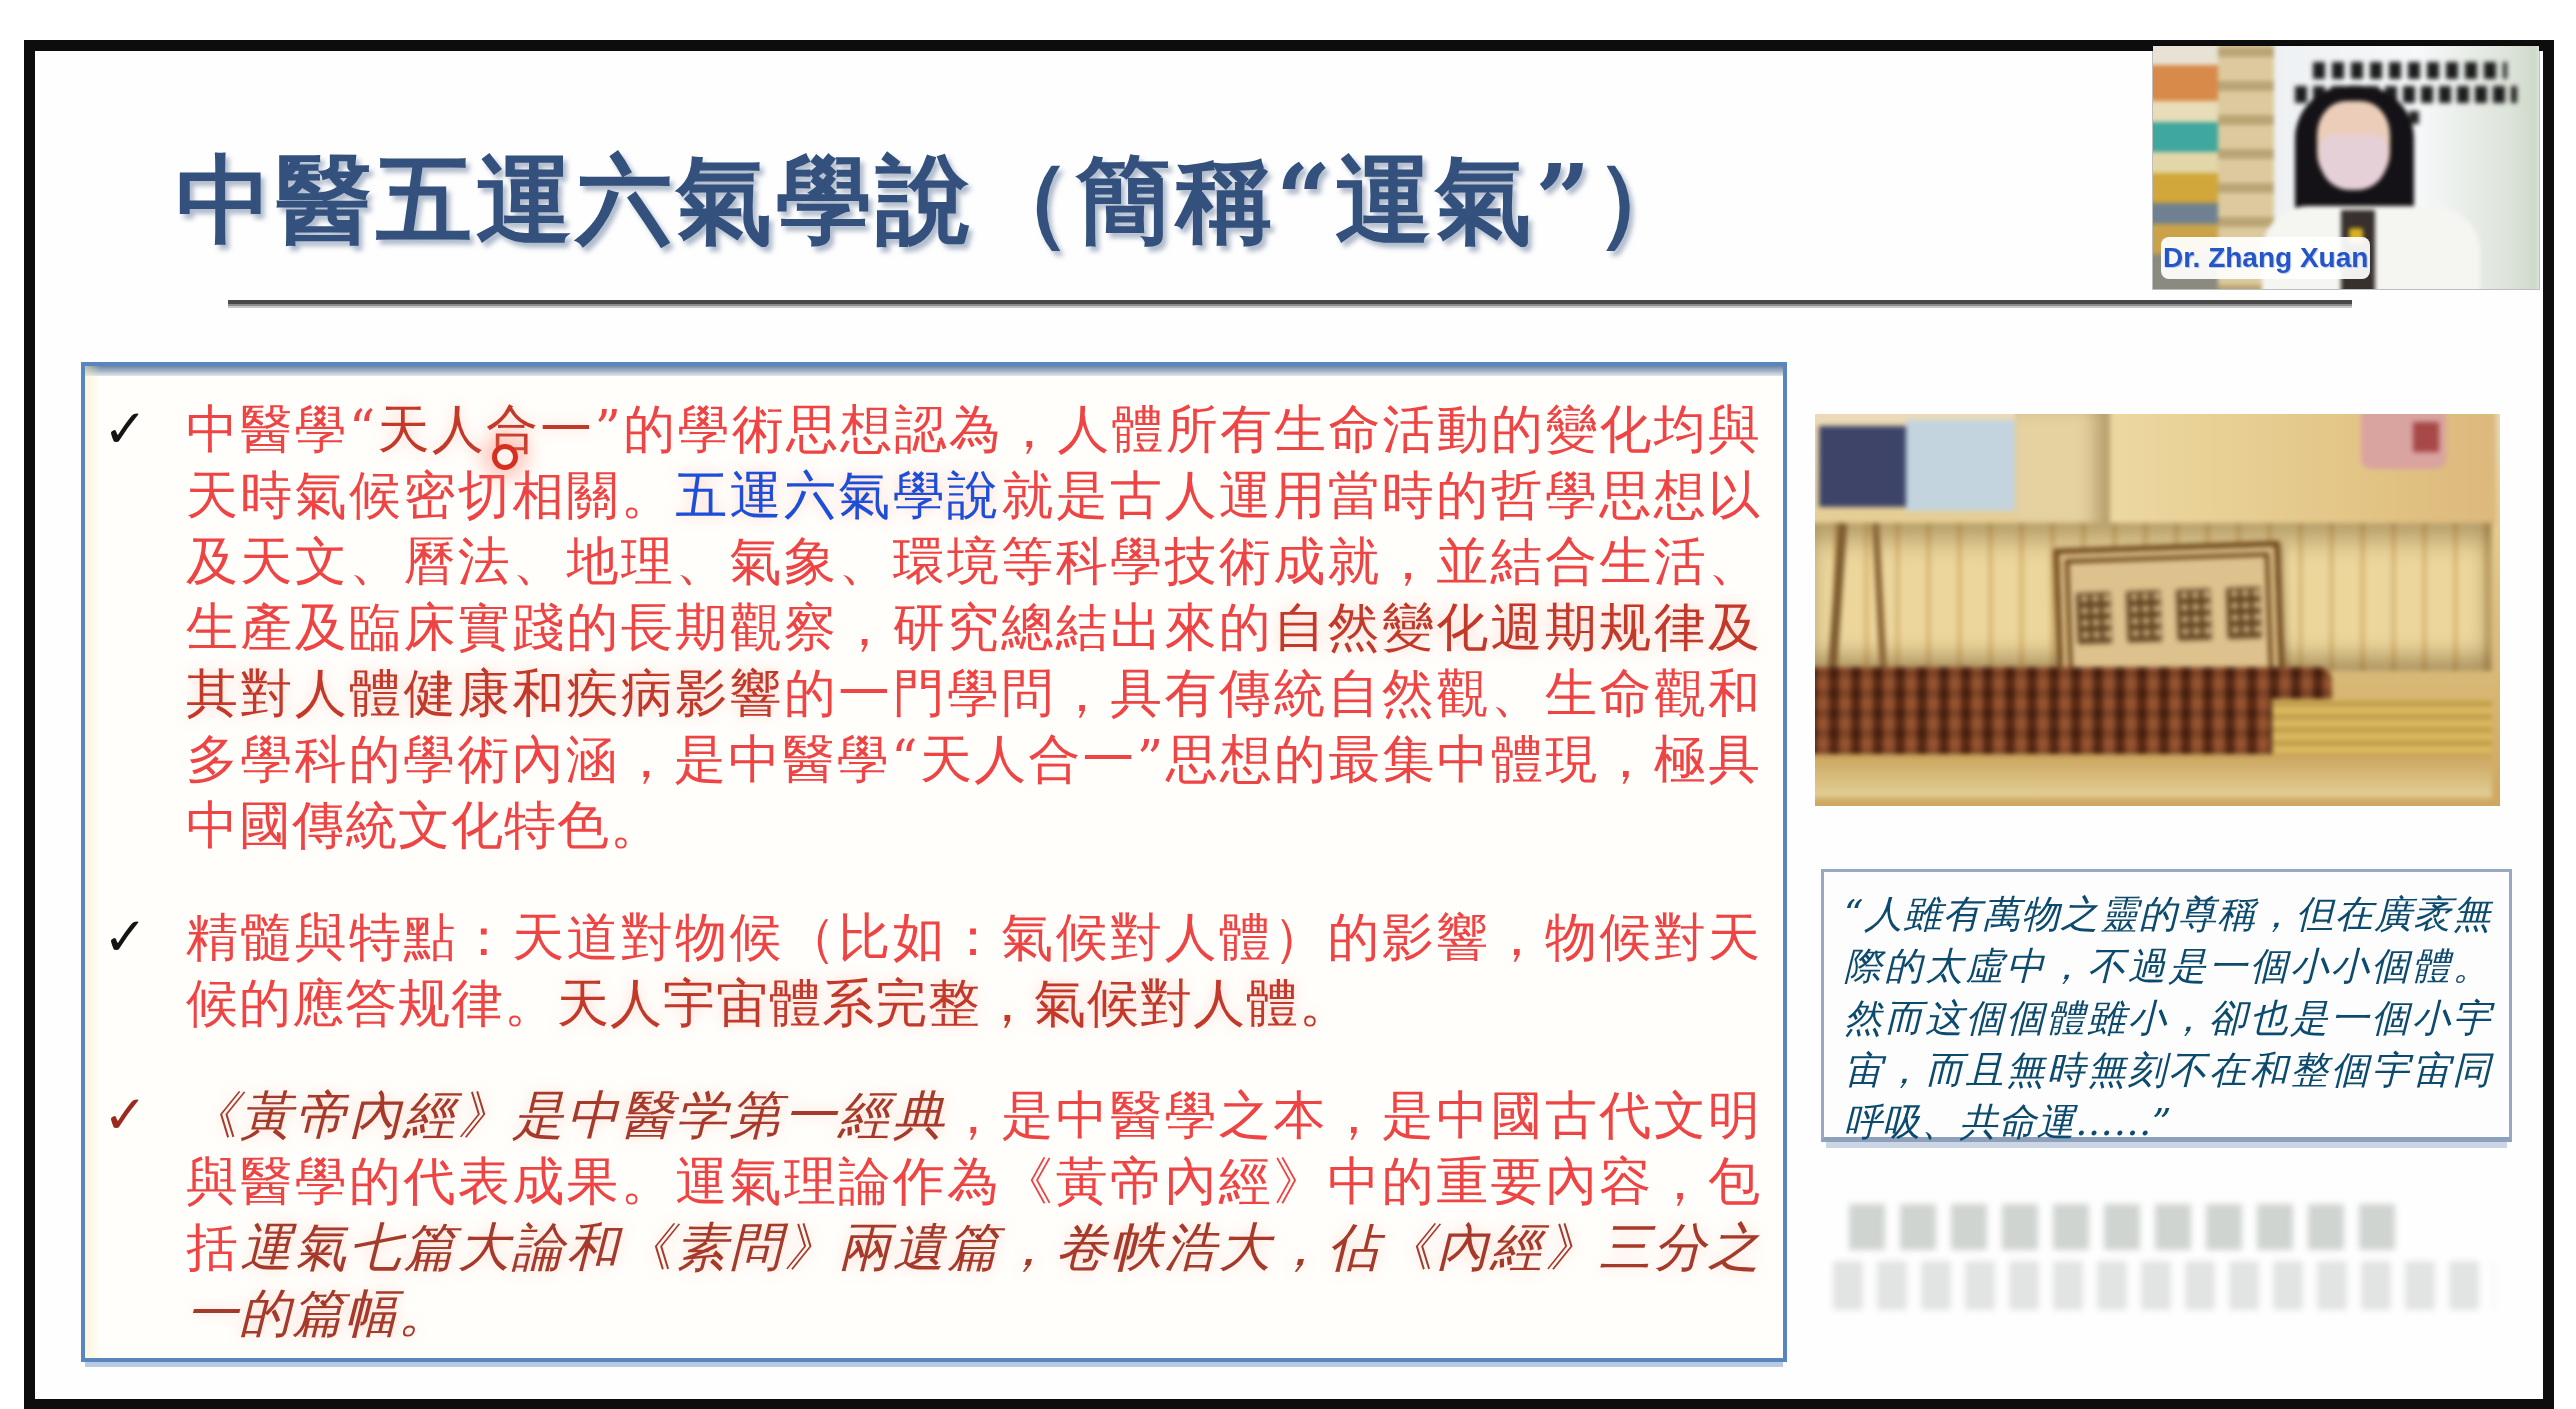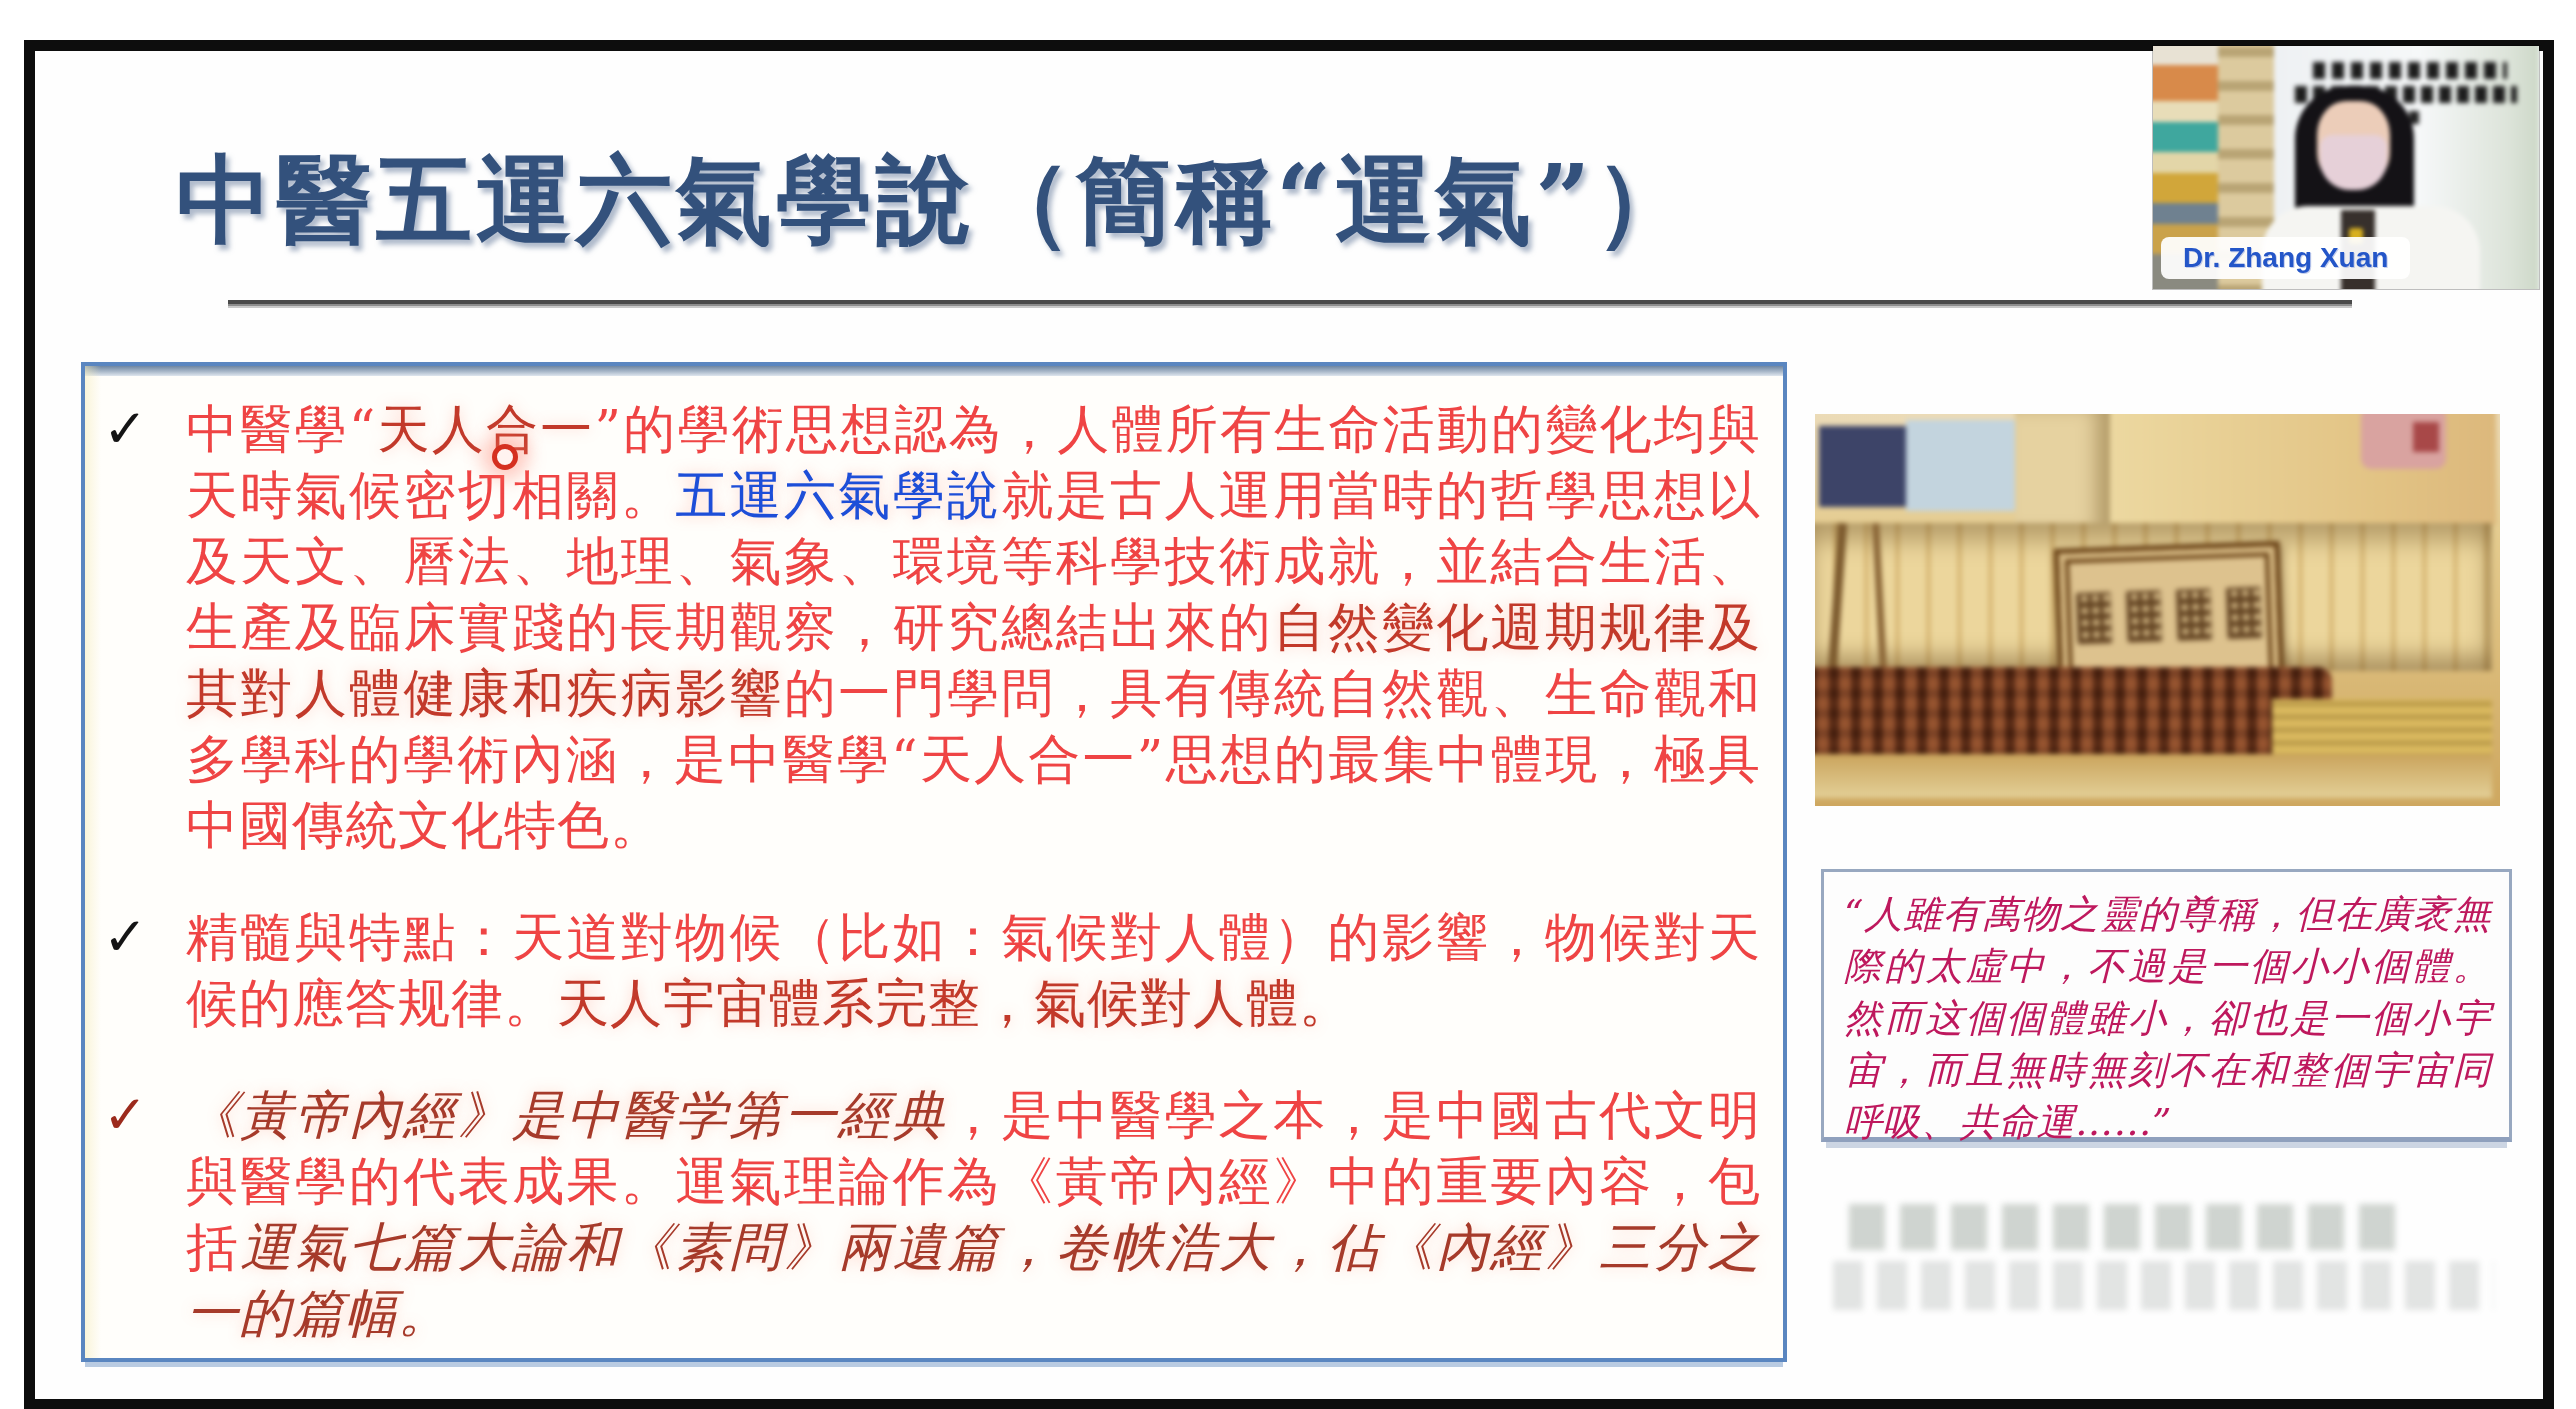--- a/index.html
+++ b/index.html
@@ -68,21 +68,21 @@
          background-image:repeating-linear-gradient(90deg,rgba(45,15,5,.55) 0 10px,rgba(170,100,60,.35) 10px 22px),
                           repeating-linear-gradient(0deg,rgba(45,15,5,.4) 0 9px,transparent 9px 20px);}
   .ph-mat{position:absolute;left:465px;top:293px;width:220px;height:99px;background:#dcbb60;
          background-image:repeating-linear-gradient(0deg,rgba(120,90,30,.3) 0 6px,transparent 6px 13px);}
   .ph-floor{position:absolute;left:0;top:348px;width:685px;height:44px;
          background:linear-gradient(180deg,#caa45c,#e3cf97);}
   
   .quotebox{position:absolute;left:1821px;top:849px;width:691px;height:273px;box-sizing:border-box;
          background:#fdfdfd;border:3px solid #98a8c0;border-bottom:5px solid #8fa0bd;
          box-shadow:0 11px 0 -5px #ccd5e3;padding:16px 18px 0 20px;}
-  .quotebox p{margin:0;font-size:38px;line-height:52px;font-style:italic;color:#be185d;
+  .quotebox p{margin:0;font-size:38px;line-height:52px;font-style:italic;color:#0c4a6e;
          text-align:justify;letter-spacing:0.5px;}
   
   .ghost1{position:absolute;left:1849px;top:1184px;width:554px;height:46px;opacity:.38;filter:blur(3px);
          background:repeating-linear-gradient(90deg,rgba(110,125,112,.85) 0 36px,transparent 36px 51px);}
   .ghost2{position:absolute;left:1833px;top:1241px;width:661px;height:49px;opacity:.2;filter:blur(3px);
          background:repeating-linear-gradient(90deg,rgba(100,110,105,.9) 0 30px,transparent 30px 44px);}
   
   .webcam{position:absolute;left:2153px;top:26px;width:386px;height:243px;overflow:hidden;
          background:#eef2f4;box-shadow:0 0 0 1px rgba(0,0,0,.25);}
   .wc-blur{position:absolute;inset:-6px;filter:blur(2px);}
@@ -102,21 +102,21 @@
   .wc-hair{position:absolute;left:148px;top:46px;width:119px;height:176px;background:#141216;
          border-radius:53px 53px 34px 34px;}
   .wc-face{position:absolute;left:170px;top:61px;width:73px;height:85px;background:#eccdb9;border-radius:40%;}
   .wc-mask{position:absolute;left:173px;top:95px;width:67px;height:55px;background:#e6d0d8;
          border-radius:12px 12px 30px 30px;}
   .wc-coat{position:absolute;left:115px;top:166px;width:218px;height:91px;background:#f5f5f2;
          border-radius:46px 46px 0 0;}
   .wc-shirt{position:absolute;left:194px;top:170px;width:34px;height:87px;background:#37302c;}
   .wc-badge{position:absolute;left:202px;top:188px;width:14px;height:16px;background:#d8b020;border-radius:3px;}
   .wc-label{position:absolute;left:8px;bottom:10px;background:rgba(255,255,255,.93);border-radius:8px;
-         padding:5px 22px;font-family:"Liberation Sans","DejaVu Sans",sans-serif;
+         padding:5px 2px;font-family:"Liberation Sans","DejaVu Sans",sans-serif;
          font-size:28px;font-weight:bold;color:#2456c8;text-shadow:1px 1px 0 rgba(140,160,220,.5);}
 </style>
 </head>
 <body>
 
 <div id="stage">
 
   <div class="frame"></div>
 
   <div class="title">中醫五運六氣學說（簡稱“運氣”）</div>

